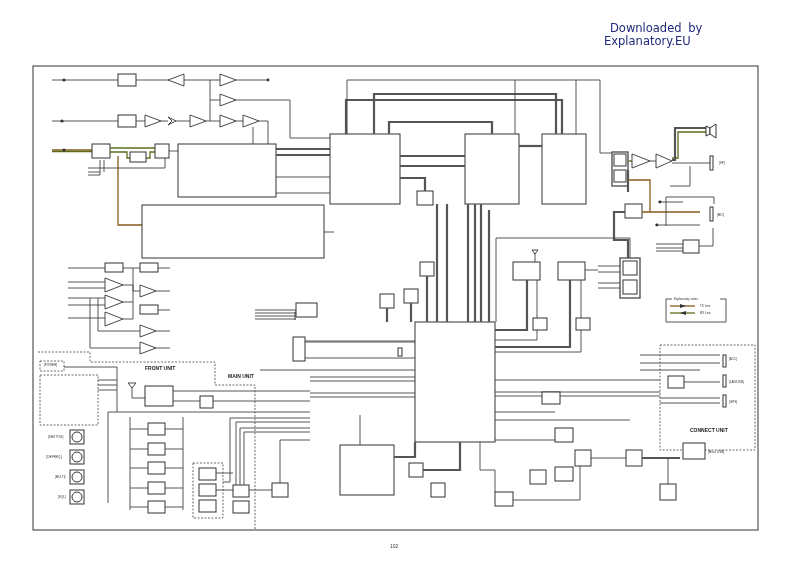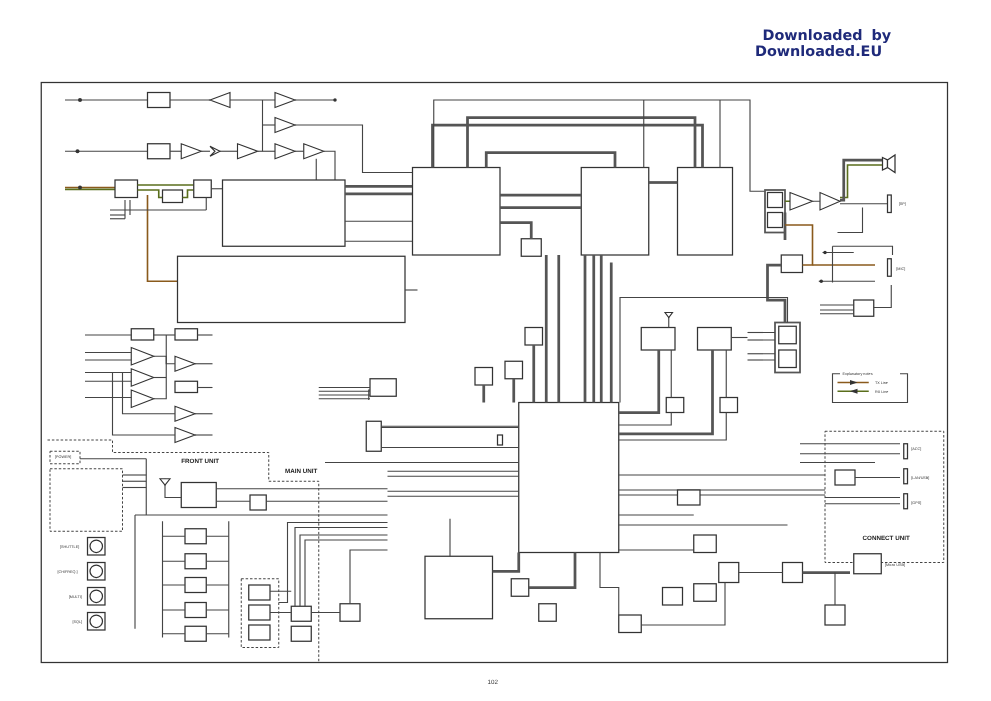--- a/index.html
+++ b/index.html
@@ -1,17 +1,17 @@
 <!DOCTYPE html>
 <html><head>
 <meta charset="utf-8">
 <style>
   html, body { margin: 0; padding: 0; background: #ffffff; }
   body { width: 793px; height: 561px; position: relative; overflow: hidden; font-family: "Liberation Sans", sans-serif; }
-  .watermark { position: absolute; left: 604px; top: 22px; color: #1f2a7a; font-family: "DejaVu Sans", sans-serif; font-weight: bold; font-size: 11.5px; line-height: 13px; }
+  .watermark { position: absolute; left: 604px; top: 22px; color: #1f2a7a; font-family: "DejaVu Sans", sans-serif; font-weight: normal; font-size: 11.5px; line-height: 13px; }
   .watermark .l1 { padding-left: 6px; word-spacing: 3px; }
   svg.schem { position: absolute; left: 0; top: 0; }
   .frame { fill: none; stroke: #333; stroke-width: 1; }
   .blk { fill: #fff; stroke: #333; stroke-width: 1; }
   .blk2 { fill: #fff; stroke: #555; stroke-width: 1.4; }
   .w { fill: none; stroke: #444; stroke-width: 0.9; }
   .wd { fill: none; stroke: #555; stroke-width: 2.2; }
   .tx { fill: none; stroke: #8a5a1c; stroke-width: 1.3; }
   .rx { fill: none; stroke: #5a6e1c; stroke-width: 1.3; }
   .dash { fill: none; stroke: #444; stroke-width: 0.8; stroke-dasharray: 2 1.5; }
@@ -19,21 +19,21 @@
   .knob { fill: #fff; stroke: #333; stroke-width: 1; }
   .lbl { font-family: "Liberation Sans", sans-serif; font-weight: bold; fill: #222; }
   .tiny { font-family: "Liberation Sans", sans-serif; fill: #333; font-size: 3px; }
   .page-no { position: absolute; left: 390px; top: 543px; font-size: 5px; color: #333; font-family: "Liberation Sans", sans-serif; }
 </style>
 </head>
 <body>
 
 <div class="watermark">
   <div class="l1">Downloaded by</div>
-  <div>Downloaded.EU</div>
+  <div>Explanatory.EU</div>
 </div>
 
 <svg class="schem" width="793" height="561" viewBox="0 0 793 561">
 
   <rect class="frame" x="33" y="66" width="725" height="464"></rect>
 
   <g>
     <line class="w" x1="52" y1="80" x2="118" y2="80"></line>
     <circle cx="64" cy="80" r="1.6" fill="#333"></circle>
     <rect class="blk" x="118" y="74" width="18" height="12"></rect>

